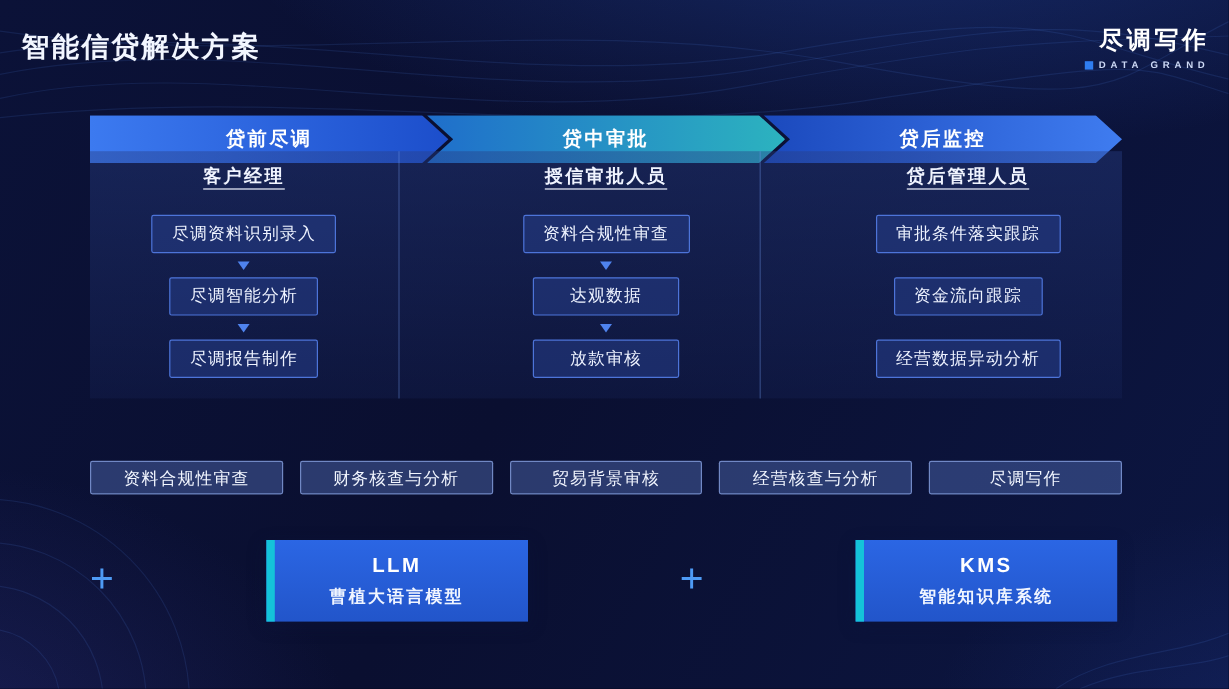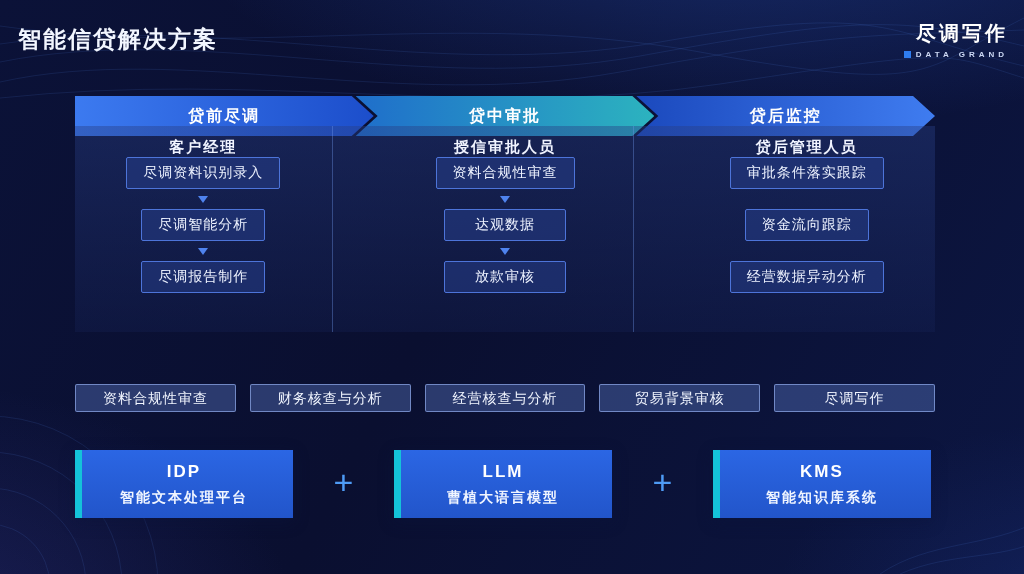--- a/index.html
+++ b/index.html
@@ -53,20 +53,21 @@
   .panel {
     position:absolute; left:75px; top:126px; width:860px; height:206px;
     display:flex;
     background:linear-gradient(180deg, rgba(40,62,132,.42), rgba(24,38,92,.28));
   }
   .col { flex:1; display:flex; flex-direction:column; align-items:center; padding-top:12px; }
   .col + .col { border-left:1px solid rgba(110,150,235,.38);padding-left:44px; }
   .role {
     font-size:15px; font-weight:700; letter-spacing:2px; color:#f0f4ff;
     text-decoration:underline; text-underline-offset:5px;
+    margin-bottom:22px;
   }
   .step {
     min-width:122px; padding:6px 16px; text-align:center;
     font-size:14px; letter-spacing:1px; color:#eef3ff;
     background:rgba(38,62,138,.55);
     border:1px solid #4d74d9; border-radius:2px;
   }
   .varrow { height:20px; display:flex; align-items:center; justify-content:center; }
   .varrow i {
     display:block; width:0; height:0;
@@ -178,32 +179,27 @@
       <div class="step">资金流向跟踪</div>
       <div class="spacer"></div>
       <div class="step">经营数据异动分析</div>
     </div>
 
   </div>
 
   <div class="caps">
     <div class="cap">资料合规性审查</div>
     <div class="cap">财务核查与分析</div>
+    <div class="cap">贸易背景审核</div>
     <div class="cap">经营核查与分析</div>
-    <div class="cap">贸易背景审核</div>
     <div class="cap">尽调写作</div>
   </div>
 
   <div class="products">
 
-    <div class="product">
-      <span class="accent"></span>
-      <div class="abbr">IDP</div>
-      <div class="pname">智能文本处理平台</div>
-    </div>
 
     <div class="plus">+</div>
 
     <div class="product">
       <span class="accent"></span>
       <div class="abbr">LLM</div>
       <div class="pname">曹植大语言模型</div>
     </div>
 
     <div class="plus">+</div>

